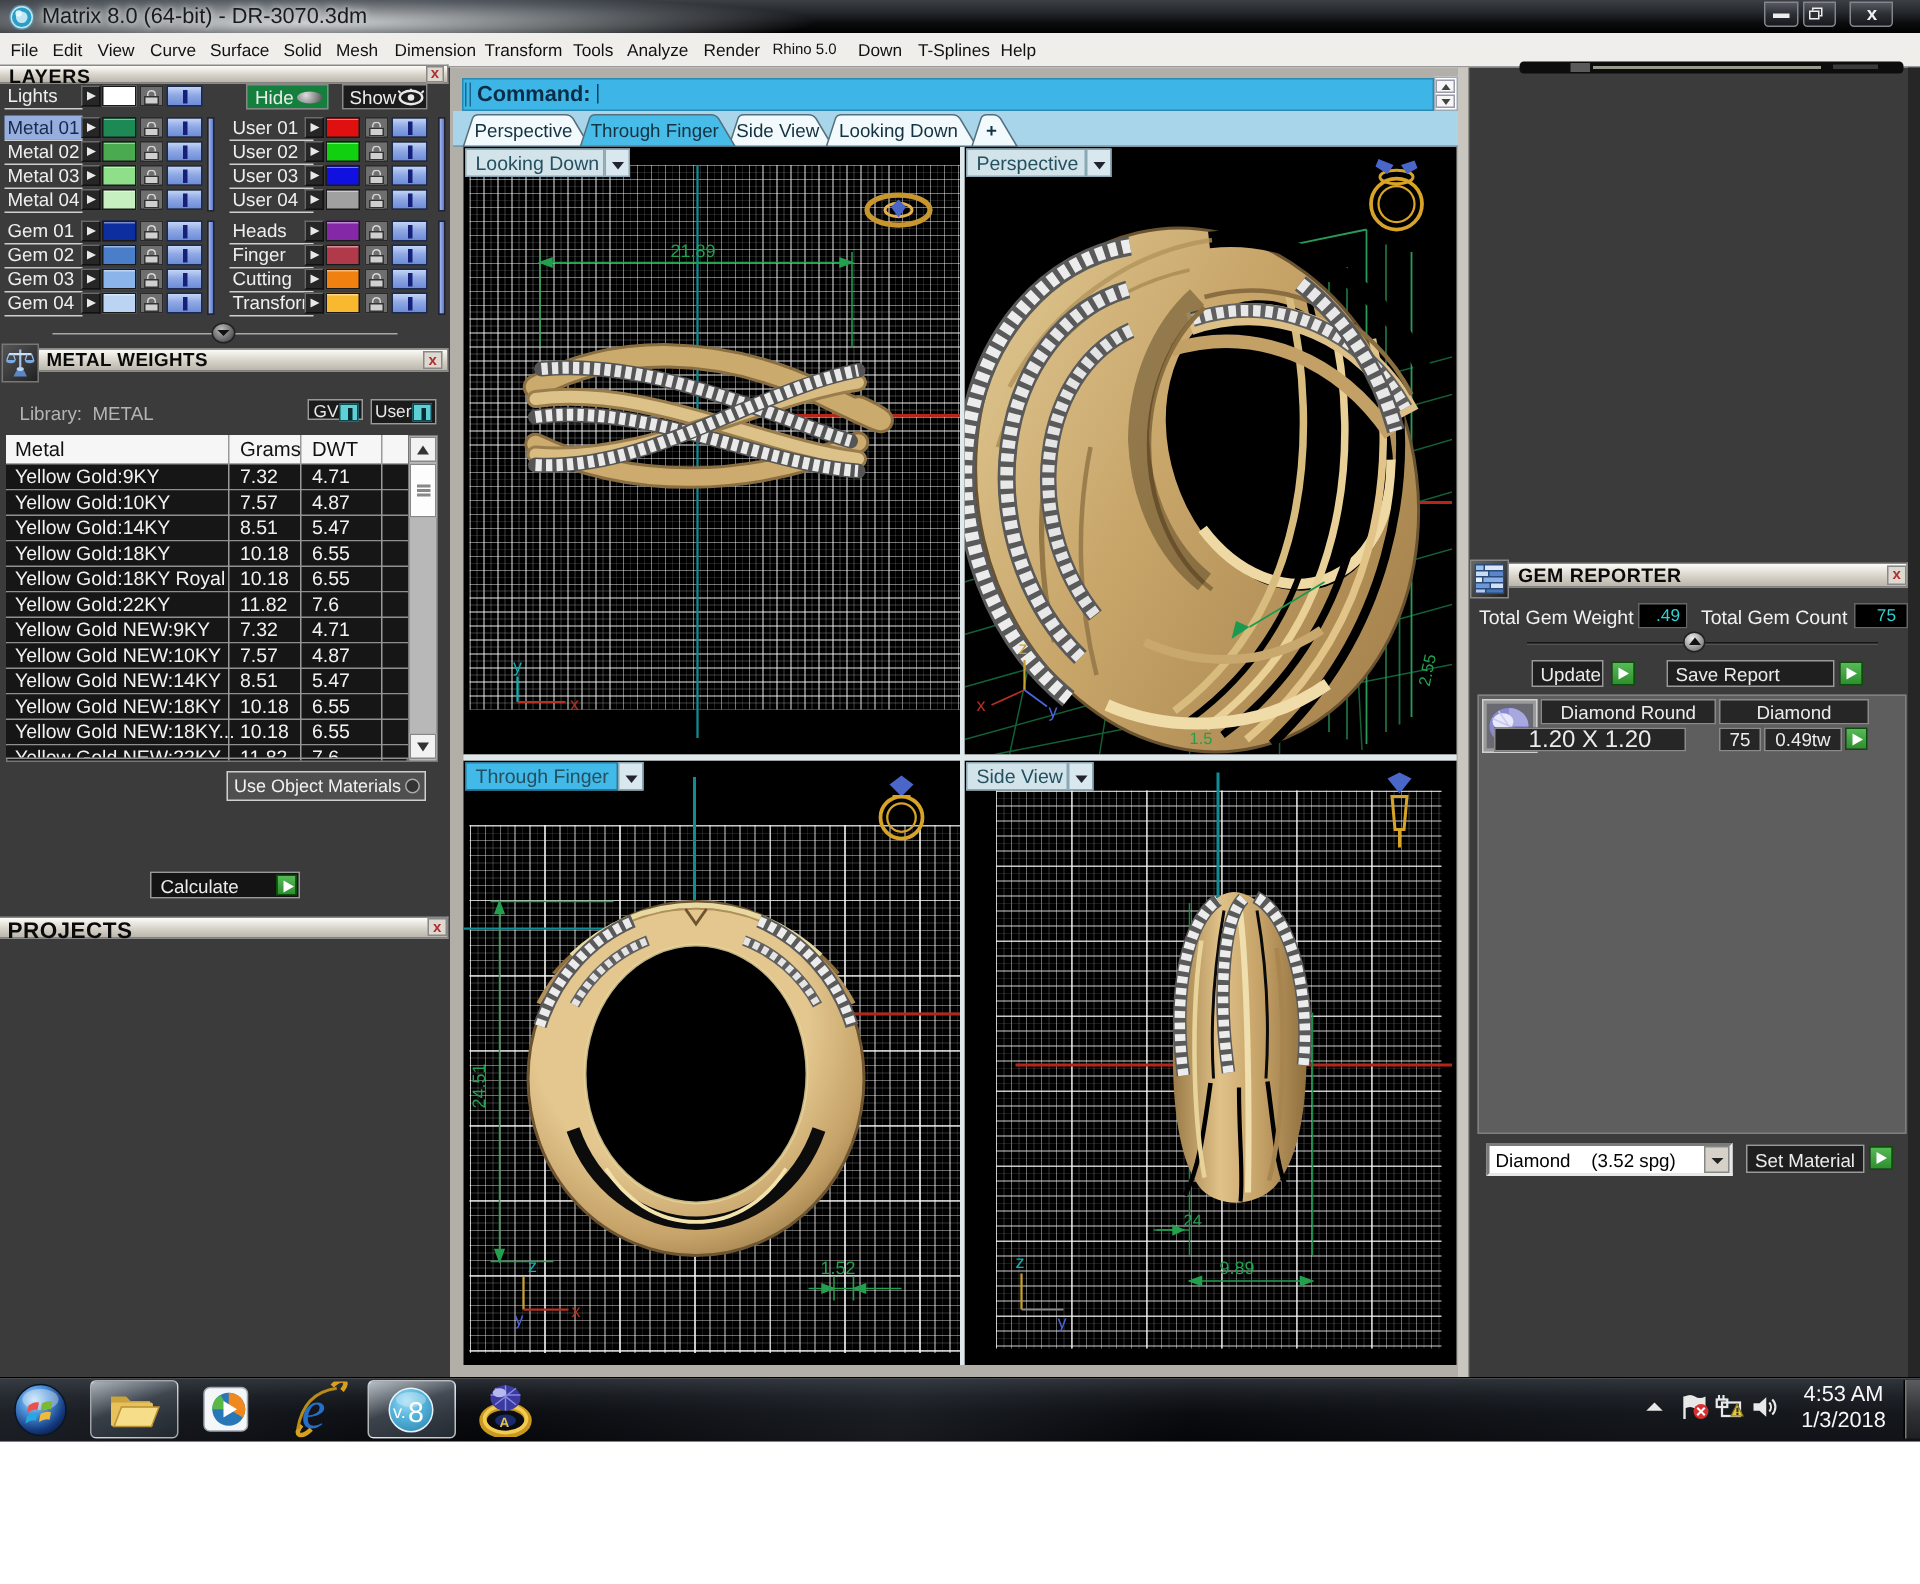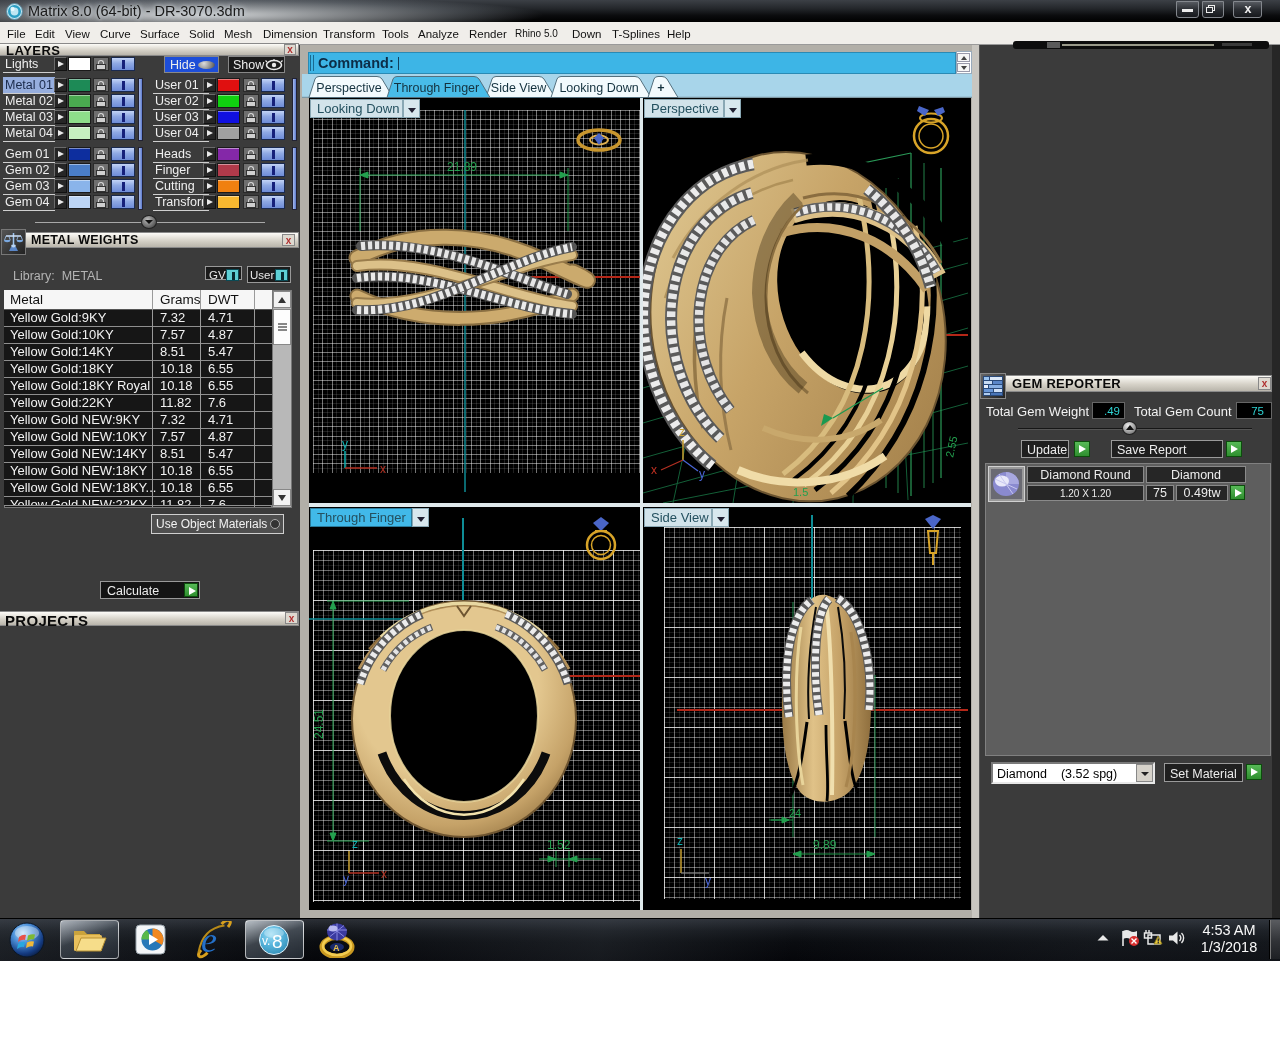--- a/index.html
+++ b/index.html
@@ -84,21 +84,21 @@
     <div class="ab" style="left:68px;top:57px;width:23px;height:14px;background:#ffffff;border:1px solid #1a1a1a;box-shadow:inset 0 1px 0 rgba(255,255,255,.45)"></div>
     <div class="ab" style="left:93px;top:57px;width:16px;height:14px;background:#6f6f6f;border:1px solid #2a2a2a">
       <div class="lockic">
         <div class="sh"></div>
         <div class="bd"></div>
       </div>
     </div>
     <div class="ab bluebar" style="left:111px;top:57px;width:24px;height:14px">
       <div class="ibar"></div>
     </div>
-    <div class="ab" style="left:164px;top:56px;width:55px;height:17px;background:#1d4ed8;border:1px solid #888;text-decoration:underline;">
+    <div class="ab" style="left:164px;top:56px;width:55px;height:17px;background:#15803d;border:1px solid #888;text-decoration:underline;">
       <span style="position:absolute;left:5px;top:1px;font-size:12.5px;color:#ececec">Hide</span>
       <span style="position:absolute;left:33px;top:4px;width:17px;height:8px;border-radius:50%;background:radial-gradient(circle at 35% 30%,#ddd,#777 70%,#444)"></span>
     </div>
     <div class="ab" style="left:228px;top:56px;width:57px;height:17px;background:#1b1b1b;border:1px solid #888;">
       <span style="position:absolute;left:4px;top:1px;font-size:12.5px;color:#ececec">Show</span>
       <svg style="position:absolute;left:36px;top:2px" width="18" height="12" viewBox="0 0 18 12">
         <ellipse cx="9" cy="6" rx="7.5" ry="4.5" fill="none" stroke="#e8e8e8" stroke-width="1.6"></ellipse>
         <circle cx="9" cy="6" r="2.2" fill="#e8e8e8"></circle>
         <path d="M2 3 L0.5 1.5 M16 3 L17.5 1.5 M9 1.5 L9 0" stroke="#e8e8e8" stroke-width="1.2"></path>
       </svg>
@@ -803,21 +803,21 @@
 <svg style="position:absolute;left:2px;top:2px" width="31" height="30" viewBox="0 0 31 30">
 <rect width="31" height="30" fill="#6a6a72"></rect>
 <ellipse cx="15" cy="15" rx="13" ry="12" fill="#8a8ad0"></ellipse>
 <path d="M15 3 a13 12 0 0 1 13 12 l-13 0 z" fill="#a8a8e0"></path>
 <ellipse cx="11" cy="12" rx="7" ry="5.5" fill="#e8e8fa"></ellipse>
 <path d="M4 10 L26 20 M8 5 L22 25" stroke="#c8c8f0" stroke-width="1"></path>
 </svg>
     </div>
     <div class="ab" style="left:1027px;top:466px;width:117px;height:17px;background:#262626;border:1px solid #8a8a8a;color:#ececec;font-size:12.5px;text-align:center;line-height:16px">Diamond Round</div>
     <div class="ab" style="left:1146px;top:466px;width:100px;height:17px;background:#262626;border:1px solid #8a8a8a;color:#ececec;font-size:12.5px;text-align:center;line-height:16px">Diamond</div>
-    <div class="ab" style="left:1027px;top:485px;width:117px;height:16px;background:#262626;border:1px solid #8a8a8a;color:#ececec;font-size:10px;text-align:center;line-height:15px">1.20 X 1.20</div>
+    <div class="ab" style="left:996px;top:485px;width:128px;height:16px;background:#262626;border:1px solid #8a8a8a;color:#ececec;font-size:16px;text-align:center;line-height:15px">1.20 X 1.20</div>
     <div class="ab" style="left:1146px;top:485px;width:28px;height:16px;background:#262626;border:1px solid #8a8a8a;color:#ececec;font-size:12.5px;text-align:center;line-height:15px">75</div>
     <div class="ab" style="left:1176px;top:485px;width:52px;height:16px;background:#262626;border:1px solid #8a8a8a;color:#ececec;font-size:12.5px;text-align:center;line-height:15px">0.49tw</div>
     <div class="garr" style="left:1230px;top:485px;width:15px;height:15px"></div>
     <div class="ab" style="left:991px;top:762px;width:164px;height:22px;background:#fff;border:2px solid #7a7a7a;border-bottom-color:#e8e8e8;border-right-color:#e8e8e8">
       <span style="position:absolute;left:4px;top:3px;font-size:12.5px;color:#000">Diamond&nbsp;&nbsp;&nbsp;&nbsp;(3.52 spg)</span>
       <span style="position:absolute;right:0;top:0;width:17px;height:18px;background:#d6d2ca;border:1px solid #888">
         <span class="tri" style="position:absolute;left:4px;top:7px;border-width:4.5px 4px 0 4px;border-color:#222 transparent transparent transparent"></span>
       </span>
     </div>
     <div class="dkbtn" style="left:1164px;top:763px;width:79px;height:19px">

